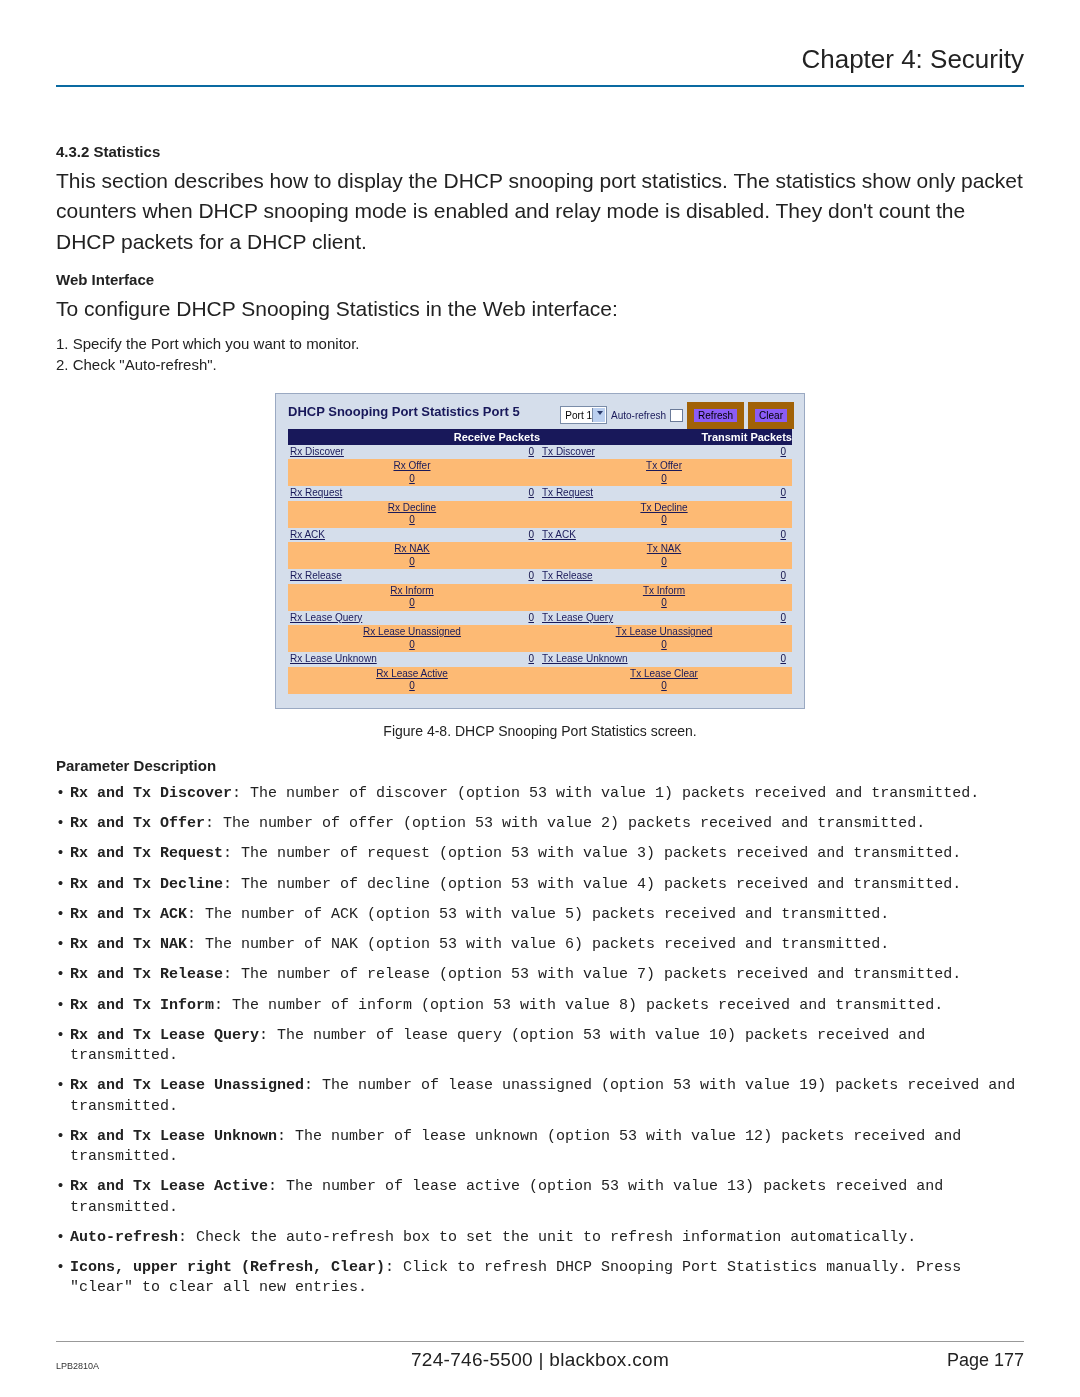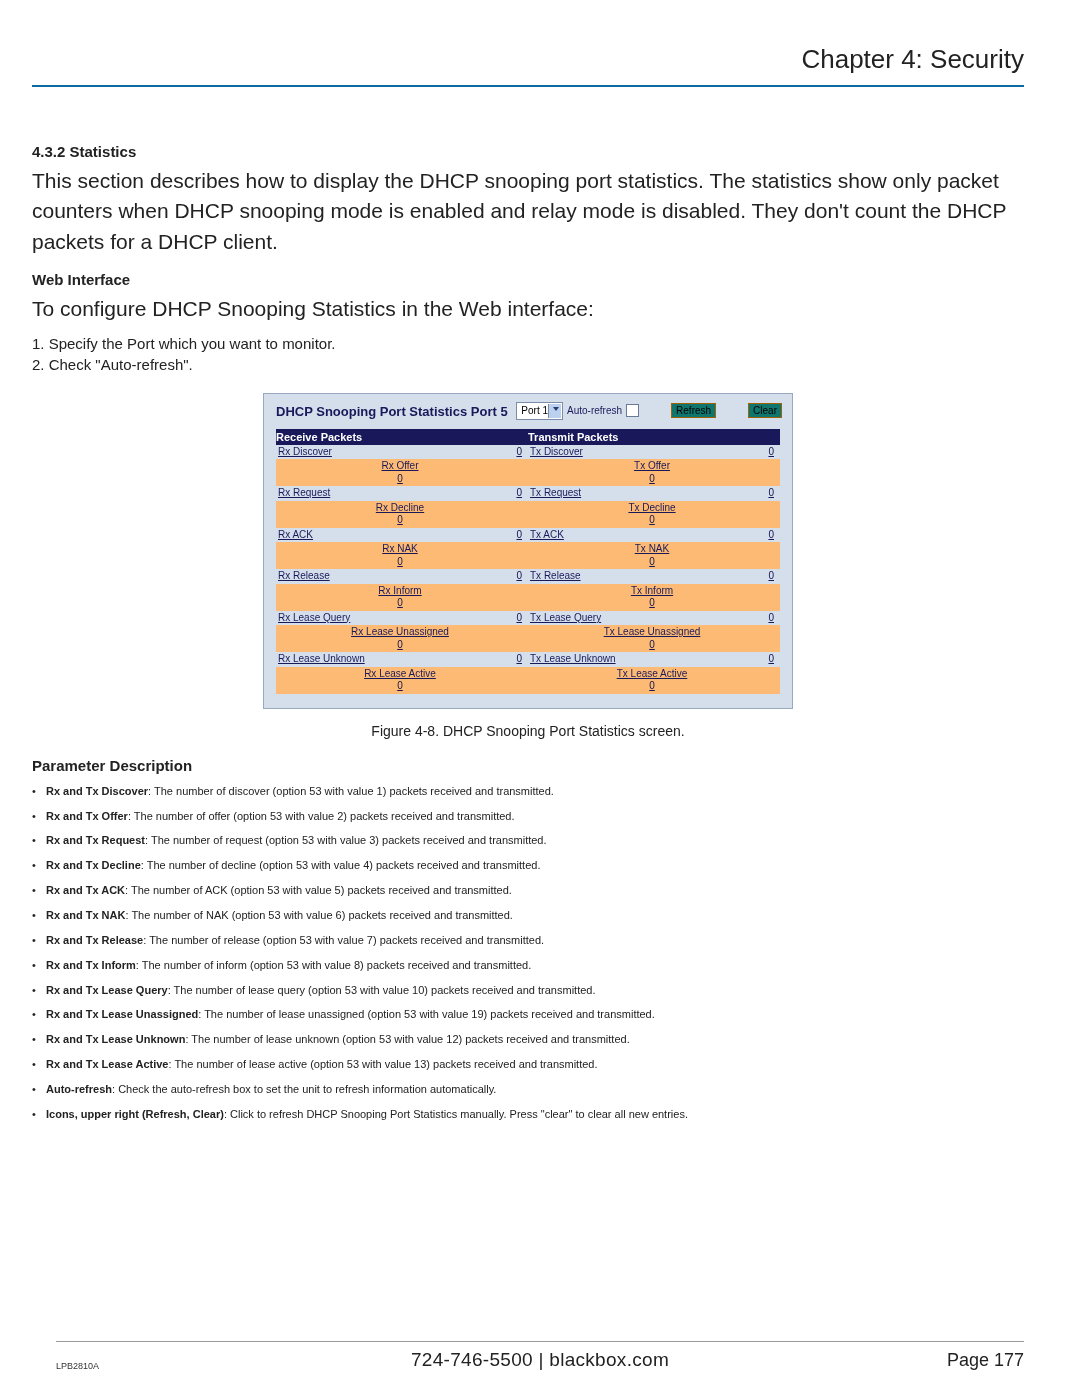--- a/index.html
+++ b/index.html
@@ -6,21 +6,21 @@
     margin: 0;
     padding: 0;
     background: #ffffff;
     font-family: "Segoe UI", "Helvetica Neue", Arial, sans-serif;
     color: #222;
   }
   .page {
     width: 1080px;
     height: 1397px;
     box-sizing: border-box;
-    padding: 40px 56px 0 32px;
+    padding: 40px 56px 0 56px;
     position: relative;
   }
   .header {
     border-bottom: 2px solid #0a6aa1;
     padding: 4px 0 10px 0;
     text-align: right;
   }
   .chapter-title {
     font-size: 26px;
     color: #222;
@@ -112,39 +112,38 @@
     border-top: 4px solid #2a3a6a;
     z-index: 2;
   }
   .ar-check {
     width: 11px; height: 11px;
     border: 1px solid #6a7a98;
     background: #fff;
     display: inline-block;
   }
   .mini-btn {
-    border: 1px solid #a16207;
-    background: #0f766e;
+    border: 7px solid #a16207;
+    background: #8b5cf6;
     font-size: 10px;
     padding: 1px 4px;
     line-height: 1.1;
     color: #000;
-    margin-left: 28px;
   }
 
   .stat-head {
     display: flex;
     background: #18185a;
     color: #fff;
     font-weight: 700;
     font-size: 11px;
   }
   .stat-head .col {
     flex: 1;
-    text-align: left;
+    text-align: right;
     padding: 2px 0;
   }
   .stat-table {
     display: flex;
   }
   .stat-col {
     flex: 1;
     display: flex;
     flex-direction: column;
     text-decoration: underline;
@@ -162,21 +161,22 @@
   .stat-row .lbl { }
   .stat-row .val { color: #11114a; }
 
   .caption {
     text-align: center;
     font-size: 14px;
     margin: 14px 0 18px 0;
   }
 
   .param-list {
-    font-size: 11px;
+    font-size: 15px;
+    font-family: Liberation Mono, monospace;
   }
   .pitem {
     margin: 10px 0;
     padding-left: 14px;
     position: relative;
     line-height: 1.35;
   }
   .pitem::before {
     content: "•";
     position: absolute;
@@ -339,21 +339,21 @@
               </div>
               <div class="stat-row alt">
                 <span class="lbl">Tx Lease Unassigned</span>
                 <span class="val">0</span>
               </div>
               <div class="stat-row">
                 <span class="lbl">Tx Lease Unknown</span>
                 <span class="val">0</span>
               </div>
               <div class="stat-row alt">
-                <span class="lbl">Tx Lease Active</span>
+                <span class="lbl">Tx Lease Clear</span>
                 <span class="val">0</span>
               </div>
             </div>
         </div>
       </div>
     </div>
 
     <div class="caption">Figure 4-8. DHCP Snooping Port Statistics screen.</div>
 
     <div class="subhead">Parameter Description</div>

